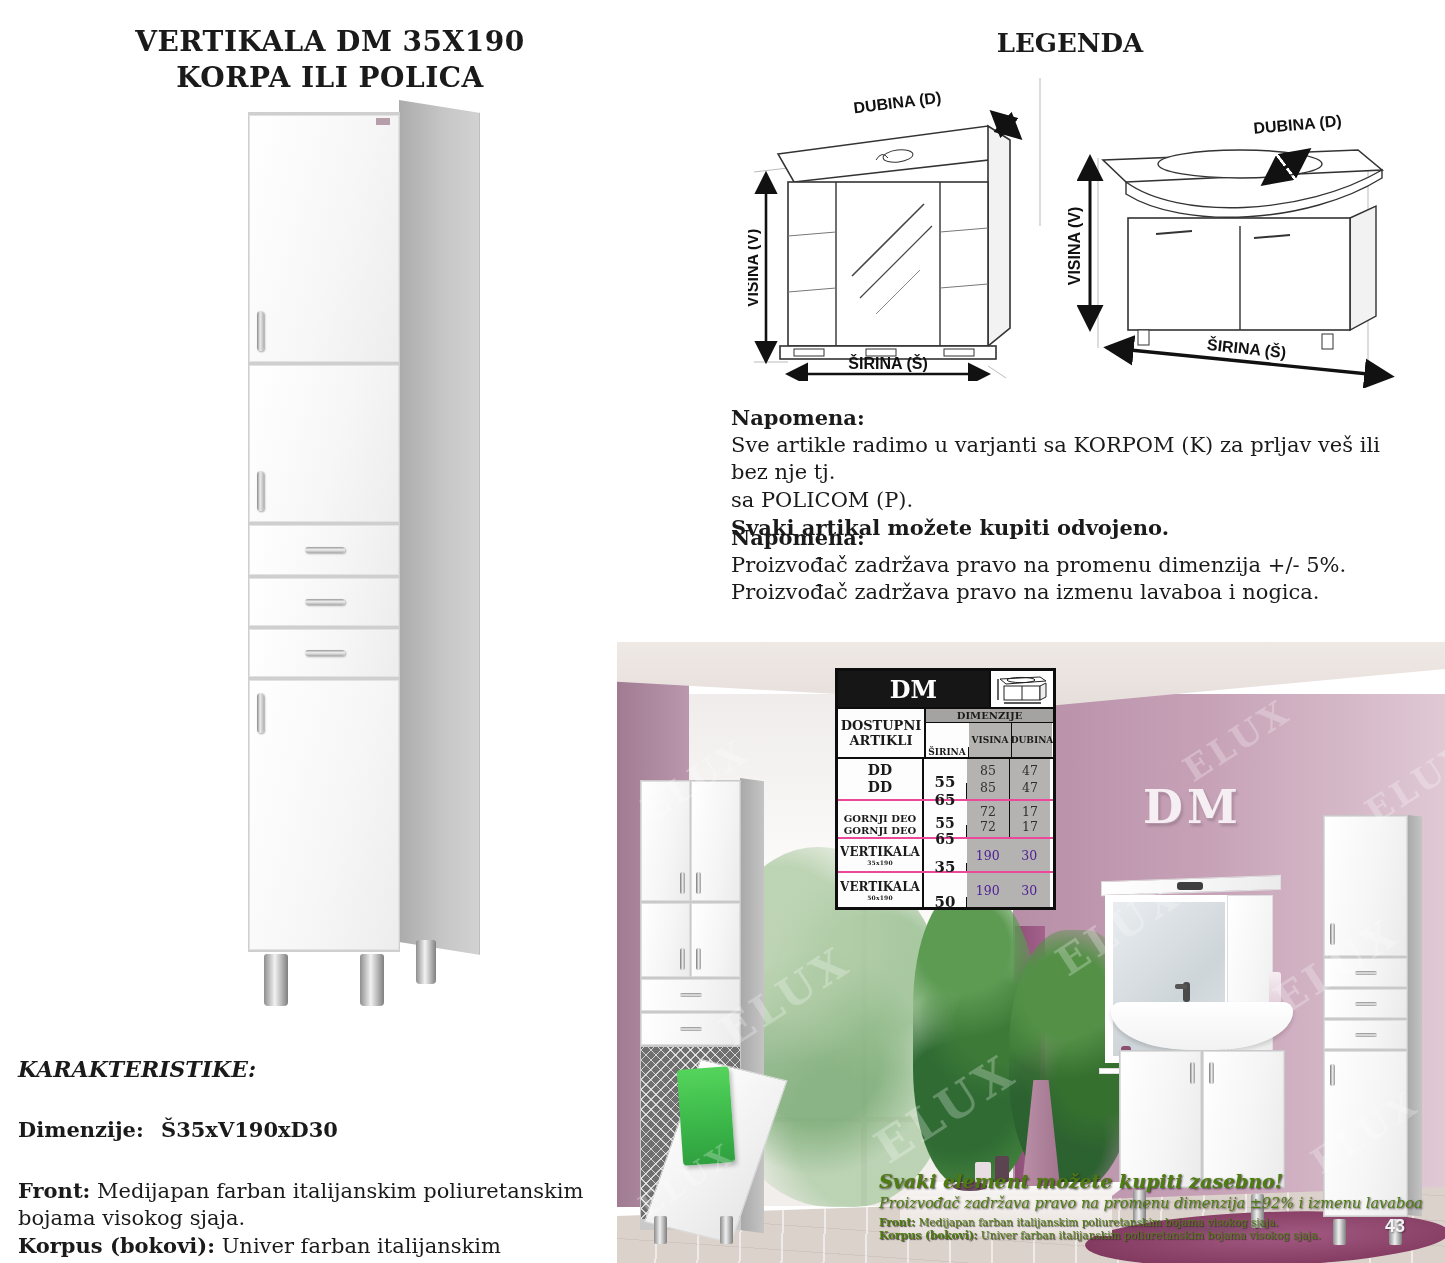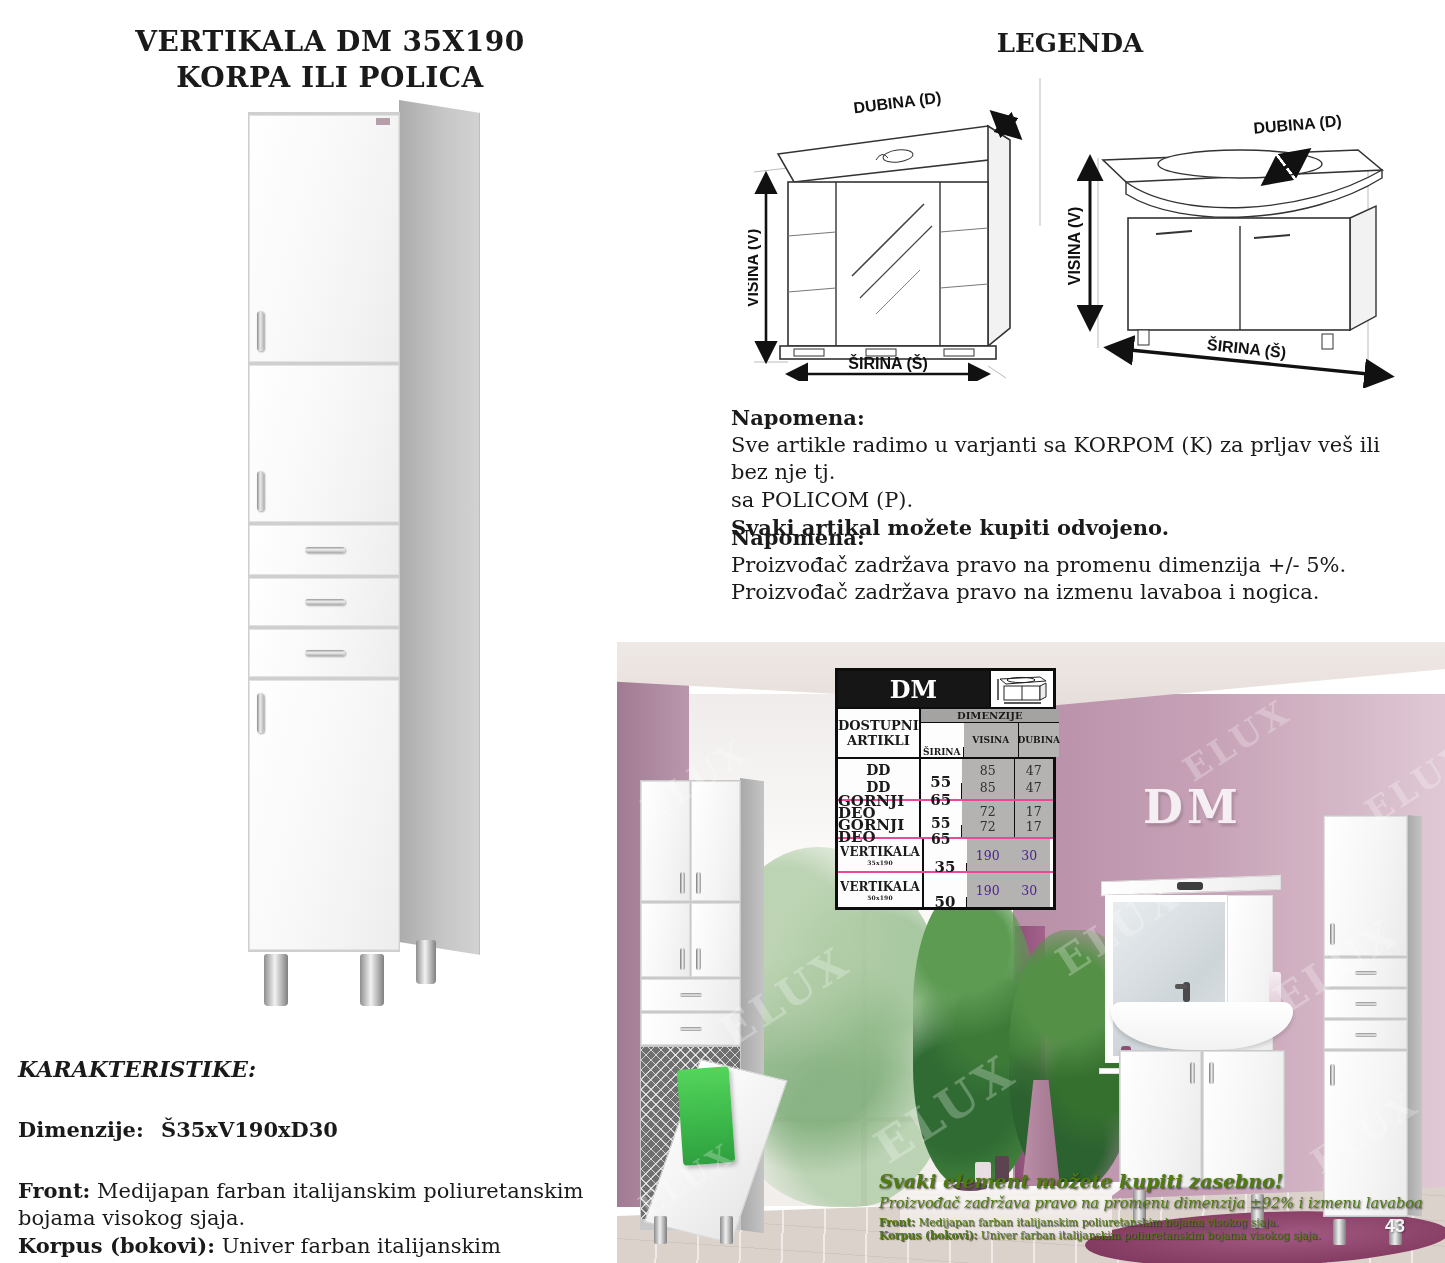--- a/index.html
+++ b/index.html
@@ -126,21 +126,21 @@
   .dmt .hdr .ic{width:62px;background:#fff;border-left:2px solid #0d0d0d;display:flex;align-items:center;justify-content:center;}
   .dmt .r2{display:flex;height:48px;border-bottom:2px solid #0d0d0d;}
   .dmt .nameH{width:86px;border-right:2px solid #0d0d0d;display:flex;flex-direction:column;
               align-items:center;justify-content:center;font-weight:bold;font-size:13px;line-height:15px;}
   .dmt .dims{flex:1;display:flex;flex-direction:column;}
   .dmt .dimband{height:19px;background:#a5a3a1;display:flex;align-items:center;justify-content:center;
                 font-size:10px;font-weight:bold;border-bottom:1px solid #0d0d0d;}
   .dmt .subs{flex:1;display:flex;}
   .dmt .subs div{display:flex;align-items:center;justify-content:center;font-size:9px;font-weight:bold;}
   .dmt .cS{width:43px;background:#fdfdfd;border-right:1px solid #0d0d0d;box-sizing:border-box;margin-top:24px;}
-  .dmt .cG{width:55px;background:#b5b3b1;border-right:1px solid #0d0d0d;box-sizing:border-box;}
+  .dmt .cG{width:43px;background:#b5b3b1;border-right:1px solid #0d0d0d;box-sizing:border-box;}
   .dmt .cG2{width:40px;background:#b5b3b1;}
   .dmt .grp{display:flex;border-bottom:2px solid #ec4899;}
   .dmt .grp:last-child{border-bottom:none;}
   .dmt .gname{width:86px;border-right:2px solid #0d0d0d;display:flex;flex-direction:column;
               align-items:center;justify-content:center;font-weight:bold;box-sizing:border-box;}
   .dmt .vcol{display:flex;flex-direction:column;align-items:center;justify-content:center;box-sizing:border-box;}
   .dmt .big{font-size:15px;font-weight:bold;line-height:18px;}
   .dmt .med{font-size:12.5px;color:#2f2f2f;line-height:17px;}
   .dmt .sub{font-size:6px;font-weight:bold;letter-spacing:.2px;}
   .dmt .pair{display:flex;width:83px;background:#b5b3b1;flex-direction:column;align-items:center;justify-content:center;}
@@ -433,21 +433,21 @@
         <div class="vcol cG">
             <span class="med">85</span>
             <span class="med">85</span>
           </div>
         <div class="vcol cG2">
             <span class="med">47</span>
             <span class="med">47</span>
           </div>
       </div>
       <div class="grp" style="height:36px;">
-        <div class="gname" style="font-size:15px;line-height:12px;">
+        <div class="gname" style="font-size:10px;line-height:12px;justify-content:flex-end;">
           <span>GORNJI DEO</span>
           <span>GORNJI DEO</span>
         </div>
         <div class="vcol cS">
             <span class="big" style="font-size:14px;line-height:16px;">55</span>
             <span class="big" style="font-size:14px;line-height:16px;">65</span>
           </div>
         <div class="vcol cG">
             <span class="med" style="line-height:15px;">72</span>
             <span class="med" style="line-height:15px;">72</span>

